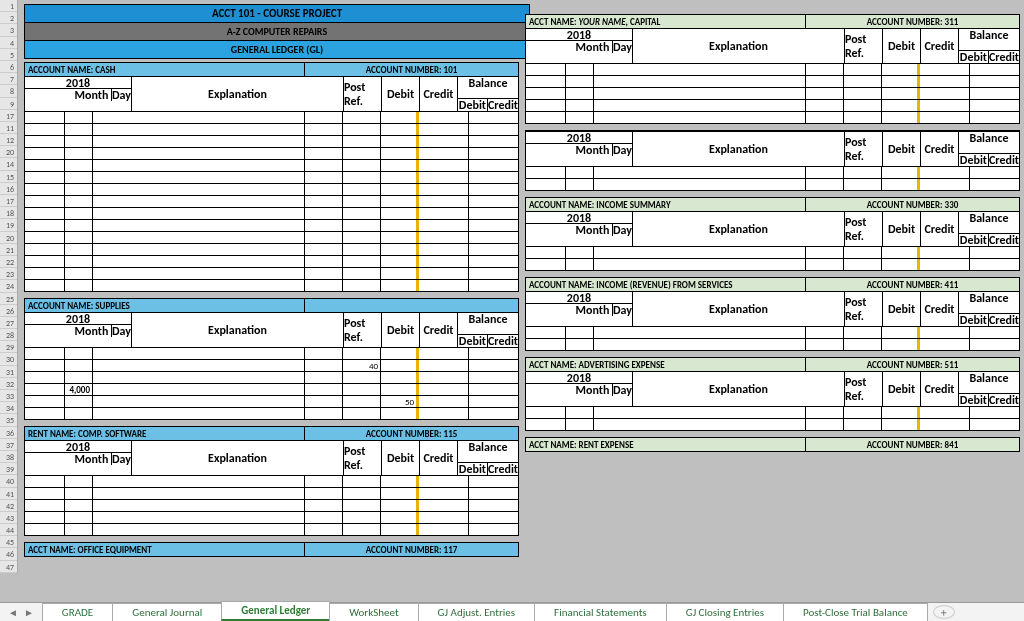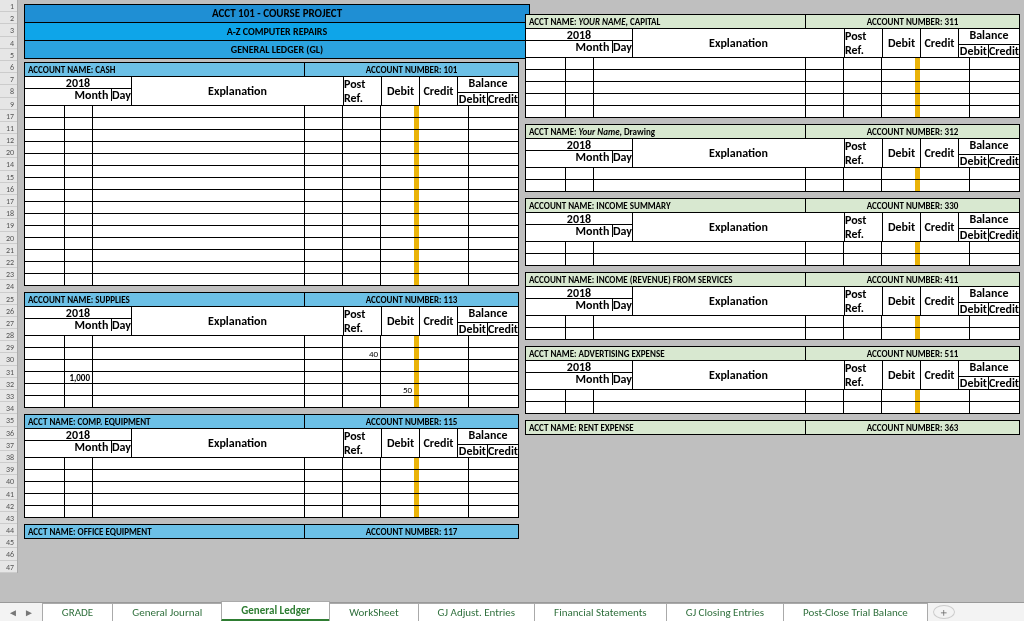--- a/index.html
+++ b/index.html
@@ -3,21 +3,21 @@
 <meta charset="utf-8">
 <style>
   * { box-sizing: border-box; margin: 0; padding: 0; }
   body { font-family: Calibri, Arial, sans-serif; font-size: 10px; background: #bfbfbf; width: 1024px; height: 621px; overflow: hidden; position: relative; }
   .rowgutter { position: absolute; left: 0; top: 0; width: 18px; background: #e6e6e6; border-right: 1px solid #aaa; font-size: 8px; color: #555; }
   .rowcell { height: 12.2px; text-align: right; padding-right: 3px; border-bottom: 1px solid #ccc; line-height: 12px; }
   .content { position: absolute; left: 18px; top: 0; right: 0; bottom: 19px; overflow: hidden; }
   .title-box { margin: 4px 4px 0 6px; width: 506px; border: 1px solid #000; }
   .title-row { text-align: center; font-weight: bold; border-bottom: 1px solid #000; padding: 2px 8px; background: #2196d4; color: #000; }
   .title-row.r1 { background: #1f8fd4; font-size: 11px; }
-  .title-row.r2 { background: #0ea5e9; }
+  .title-row.r2 { background: #737373; }
   .title-row.r3 { background: #2ba3e0; border-bottom: 0; }
 
   .cols { display: flex; gap: 6px; padding: 3px 4px 0 6px; }
   .col { width: 506px; display: flex; flex-direction: column; gap: 6px; }
 
   .ledger { border: 1px solid #000; }
   .lhdr { display: flex; font-weight: bold; font-size: 9px; }
   .lhdr .acname { flex: 0 0 280px; border-right: 1px solid #000; padding: 1px 3px; }
   .lhdr .acnum  { flex: 1; text-align: center; padding: 1px 3px; }
   .ledger.blue .lhdr { background: #6cc0e6; }
@@ -27,32 +27,32 @@
   .yr      { flex: 0 0 68px; border-right: 1px solid #000; }
   .expl    { flex: 0 0 212px; border-right: 1px solid #000; display:flex; align-items:center; justify-content:center; }
   .pr      { flex: 0 0 38px; border-right: 1px solid #000; display:flex; align-items:center; justify-content:center; }
   .db      { flex: 0 0 38px; border-right: 1px solid #000; display:flex; align-items:center; justify-content:center; }
   .cr      { flex: 0 0 38px; border-right: 1px solid #000; display:flex; align-items:center; justify-content:center; }
   .bal     { flex: 1; }
   .yr .ytop { text-align:center; height:12px; border-bottom:1px solid #000; line-height:12px;}
   .yr .ybot { display:flex; height:12px;padding-left:47px;}
   .yr .mo  { flex:0 0 40px; border-right:1px solid #000; text-align:center; line-height:12px;}
   .yr .dy  { flex:1; text-align:center; line-height:12px;}
-  .bal .btop { text-align:center; height:16px; border-bottom:1px solid #000; line-height:12px;}
+  .bal .btop { text-align:center; height:22px; border-bottom:1px solid #000; line-height:12px;}
   .bal .bbot { display:flex; height:12px;}
   .bal .bd   { flex:1; border-right:1px solid #000; text-align:center; line-height:12px;}
   .bal .bc   { flex:1; text-align:center; line-height:12px;}
 
   .drow { display:flex; border-top:1px solid #000; background:#fff; height:12px; font-size:9px; }
   .c-m  { flex:0 0 40px; border-right:1px solid #000; padding:0 2px; text-align:right;}
   .c-d  { flex:0 0 28px; border-right:1px solid #000; padding:0 2px; text-align:right; font-weight:bold;}
   .c-e  { flex:0 0 212px; border-right:1px solid #000; padding:0 2px;}
   .c-p  { flex:0 0 38px; border-right:1px solid #000; padding:0 2px; text-align:right;}
   .c-db { flex:0 0 38px; border-right:1px solid #000; padding:0 2px; text-align:right;}
-  .c-cr { flex:0 0 38px; border-right:5px solid #eab308; padding:0 2px; text-align:right;}
+  .c-cr { flex:0 0 38px; border-right:3px solid #eab308; padding:0 2px; text-align:right;}
   .c-bd { flex:1; border-right:1px solid #000; padding:0 2px; text-align:right;}
   .c-bc { flex:1; padding:0 2px; text-align:right;}
 
   .tabbar { position: absolute; left:0; right:0; bottom:0; height:19px; background:#f3f3f3; border-top:1px solid #999; display:flex; align-items:stretch; font-size:11px; }
   .navgrp { display:flex; align-items:center; padding:0 8px; gap:6px; color:#777; }
   .navbtn { cursor:pointer; font-size:10px; }
   .tabs { display:flex; align-items:flex-end; }
   .tab { padding:2px 19px; border:1px solid #aaa; border-bottom:none; background:#fff; color:#2f6f3c; margin-right:-1px; cursor:pointer; }
   .tab.active { background:#fff; font-weight:bold; border-bottom:2px solid #2e7d32; color:#2e7d32; }
   .addtab { width:22px; display:flex; align-items:center; justify-content:center; color:#666; border:1px solid #ccc; border-radius:50%; height:14px; margin:2px 6px; font-size:11px; cursor:pointer; }
@@ -290,21 +290,20 @@
             <div class="c-p"></div>
             <div class="c-db"></div>
             <div class="c-cr"></div>
             <div class="c-bd"></div>
             <div class="c-bc"></div>
           </div>
         </div>
         <div class="ledger blue">
           <div class="lhdr">
             <div class="acname">ACCOUNT NAME: SUPPLIES</div>
-            <div class="acnum">ACCOUNT NUMBER: 113</div>
           </div>
           <div class="cols-head">
             <div class="yr">
               <div class="ytop">2018</div>
               <div class="ybot">
                 <div class="mo">Month</div>
                 <div class="dy">Day</div>
               </div>
             </div>
             <div class="expl">Explanation</div>
@@ -344,21 +343,21 @@
             <div class="c-d"></div>
             <div class="c-e"></div>
             <div class="c-p"></div>
             <div class="c-db"></div>
             <div class="c-cr"></div>
             <div class="c-bd"></div>
             <div class="c-bc"></div>
           </div>
           <div class="drow">
             <div class="c-m"></div>
-            <div class="c-d">1,000</div>
+            <div class="c-d">4,000</div>
             <div class="c-e"></div>
             <div class="c-p"></div>
             <div class="c-db"></div>
             <div class="c-cr"></div>
             <div class="c-bd"></div>
             <div class="c-bc"></div>
           </div>
           <div class="drow">
             <div class="c-m"></div>
             <div class="c-d"></div>
@@ -375,21 +374,21 @@
             <div class="c-e"></div>
             <div class="c-p"></div>
             <div class="c-db"></div>
             <div class="c-cr"></div>
             <div class="c-bd"></div>
             <div class="c-bc"></div>
           </div>
         </div>
         <div class="ledger blue">
           <div class="lhdr">
-            <div class="acname">ACCT NAME: COMP. EQUIPMENT</div>
+            <div class="acname">RENT NAME: COMP. SOFTWARE</div>
             <div class="acnum">ACCOUNT NUMBER: 115</div>
           </div>
           <div class="cols-head">
             <div class="yr">
               <div class="ytop">2018</div>
               <div class="ybot">
                 <div class="mo">Month</div>
                 <div class="dy">Day</div>
               </div>
             </div>
@@ -534,24 +533,20 @@
             <div class="c-d"></div>
             <div class="c-e"></div>
             <div class="c-p"></div>
             <div class="c-db"></div>
             <div class="c-cr"></div>
             <div class="c-bd"></div>
             <div class="c-bc"></div>
           </div>
         </div>
         <div class="ledger green">
-          <div class="lhdr">
-            <div class="acname">ACCT NAME: <i>Your Name</i>, Drawing</div>
-            <div class="acnum">ACCOUNT NUMBER: 312</div>
-          </div>
           <div class="cols-head">
             <div class="yr">
               <div class="ytop">2018</div>
               <div class="ybot">
                 <div class="mo">Month</div>
                 <div class="dy">Day</div>
               </div>
             </div>
             <div class="expl">Explanation</div>
             <div class="pr">Post Ref.</div>
@@ -720,21 +715,21 @@
             <div class="c-p"></div>
             <div class="c-db"></div>
             <div class="c-cr"></div>
             <div class="c-bd"></div>
             <div class="c-bc"></div>
           </div>
         </div>
         <div class="ledger green">
           <div class="lhdr">
             <div class="acname">ACCT NAME: RENT EXPENSE</div>
-            <div class="acnum">ACCOUNT NUMBER: 363</div>
+            <div class="acnum">ACCOUNT NUMBER: 841</div>
           </div>
         </div>
       </div>
   </div>
 </div>
 
 <div class="tabbar">
   <div class="navgrp">
     <span class="navbtn">◄</span>
     <span class="navbtn">►</span>

